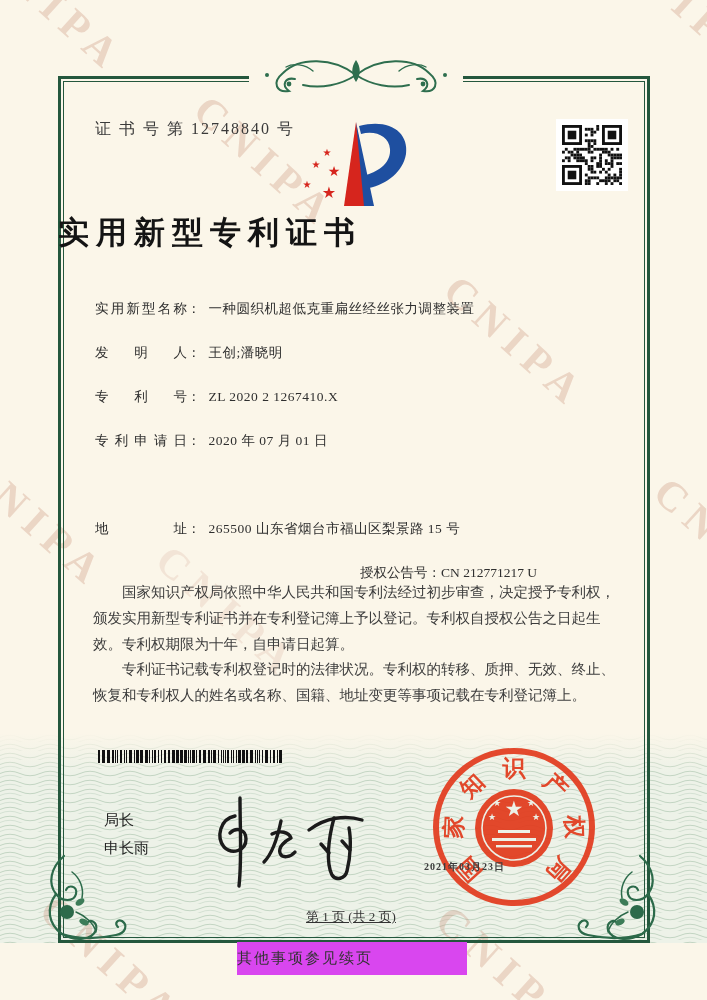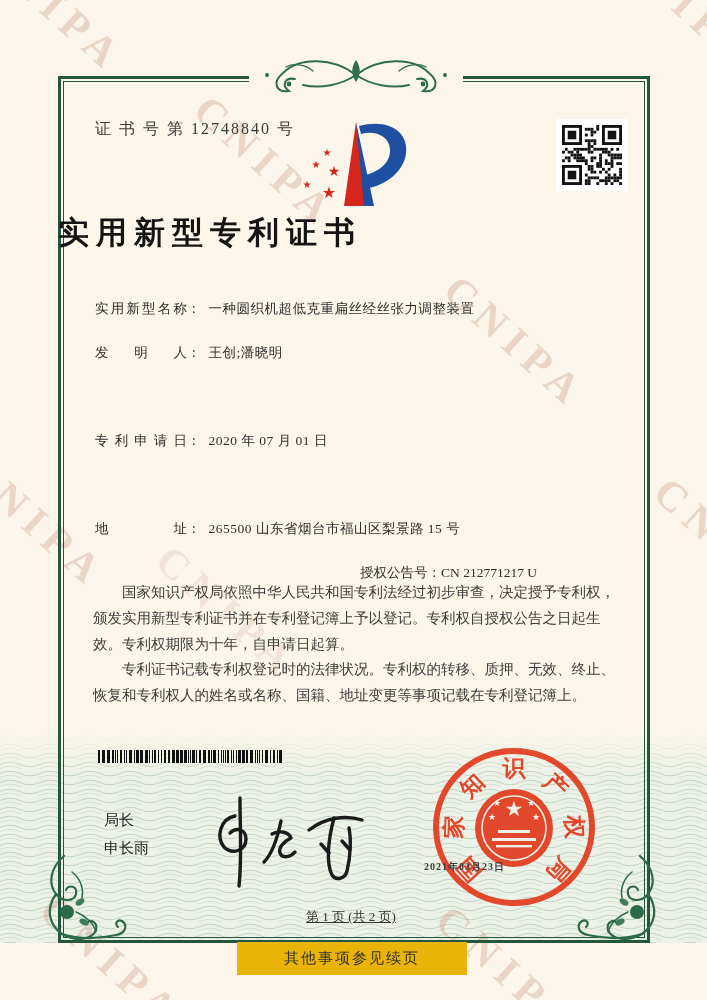--- a/index.html
+++ b/index.html
@@ -43,22 +43,22 @@
   .paras p{margin:0;text-indent:2em;}
   .barcode{position:absolute;left:98px;top:750px;}
   .signer{position:absolute;left:104px;top:806px;font-size:15px;color:#222;
     font-family:"Liberation Sans","DejaVu Sans",sans-serif;line-height:1.85;}
   .signature{position:absolute;left:205px;top:788px;}
   .seal{position:absolute;left:424px;top:742px;width:180px;height:170px;}
   .seal-date{position:absolute;left:424px;top:860px;width:180px;text-align:left;
     font-size:10px;font-weight:bold;letter-spacing:1px;color:#3d3d3d;}
   .page-info{position:absolute;left:58px;top:908px;width:586px;text-align:center;
     font-size:13px;color:#333;z-index:6;text-decoration:underline;}
-  .footer-note{position:absolute;left:237px;top:942px;width:230px;height:33px;background:#eab308;
-    text-align:center;line-height:33px;font-size:15px;color:#333;letter-spacing:2px;}
+  .footer-note{position:absolute;left:237px;top:942px;width:230px;height:33px;background:#d946ef;
+    line-height:33px;font-size:15px;color:#333;letter-spacing:2px;}
 </style>
 </head>
 <body>
 
 <div class="page">
 
   <svg class="waves" width="707" height="210" aria-hidden="true">
     <defs>
       <pattern id="wv" width="40" height="9" patternUnits="userSpaceOnUse">
         <path d="M0 4.5 Q10 0 20 4.5 T40 4.5" fill="none" stroke="#c2d4c2" stroke-width="1"></path>
@@ -279,20 +279,23 @@
     </div>
 
     <div class="title">实用新型专利证书</div>
 
     <div class="frow" style="top:300px;">
       <span class="lab">实用新型名称</span><span class="colon">：</span><span class="val">一种圆织机超低克重扁丝经丝张力调整装置</span>
     </div>
     <div class="frow" style="top:344px;">
       <span class="lab">发明人</span><span class="colon">：</span><span class="val">王创;潘晓明</span>
     </div>
+    <div class="frow" style="top:388px;">
+      <span class="lab">专利号</span><span class="colon">：</span><span class="val">ZL 2020 2 1267410.X</span>
+    </div>
     <div class="frow" style="top:432px;">
       <span class="lab">专利申请日</span><span class="colon">：</span><span class="val">2020 年 07 月 01 日</span>
     </div>
     <div class="frow" style="top:520px;">
       <span class="lab">地址</span><span class="colon">：</span><span class="val">265500 山东省烟台市福山区梨景路 15 号</span>
     </div>
     <div class="frow2" style="top:564px;">
       <span>授权公告号</span><span class="colon">：</span><span class="val">CN 212771217 U</span>
     </div>
 

